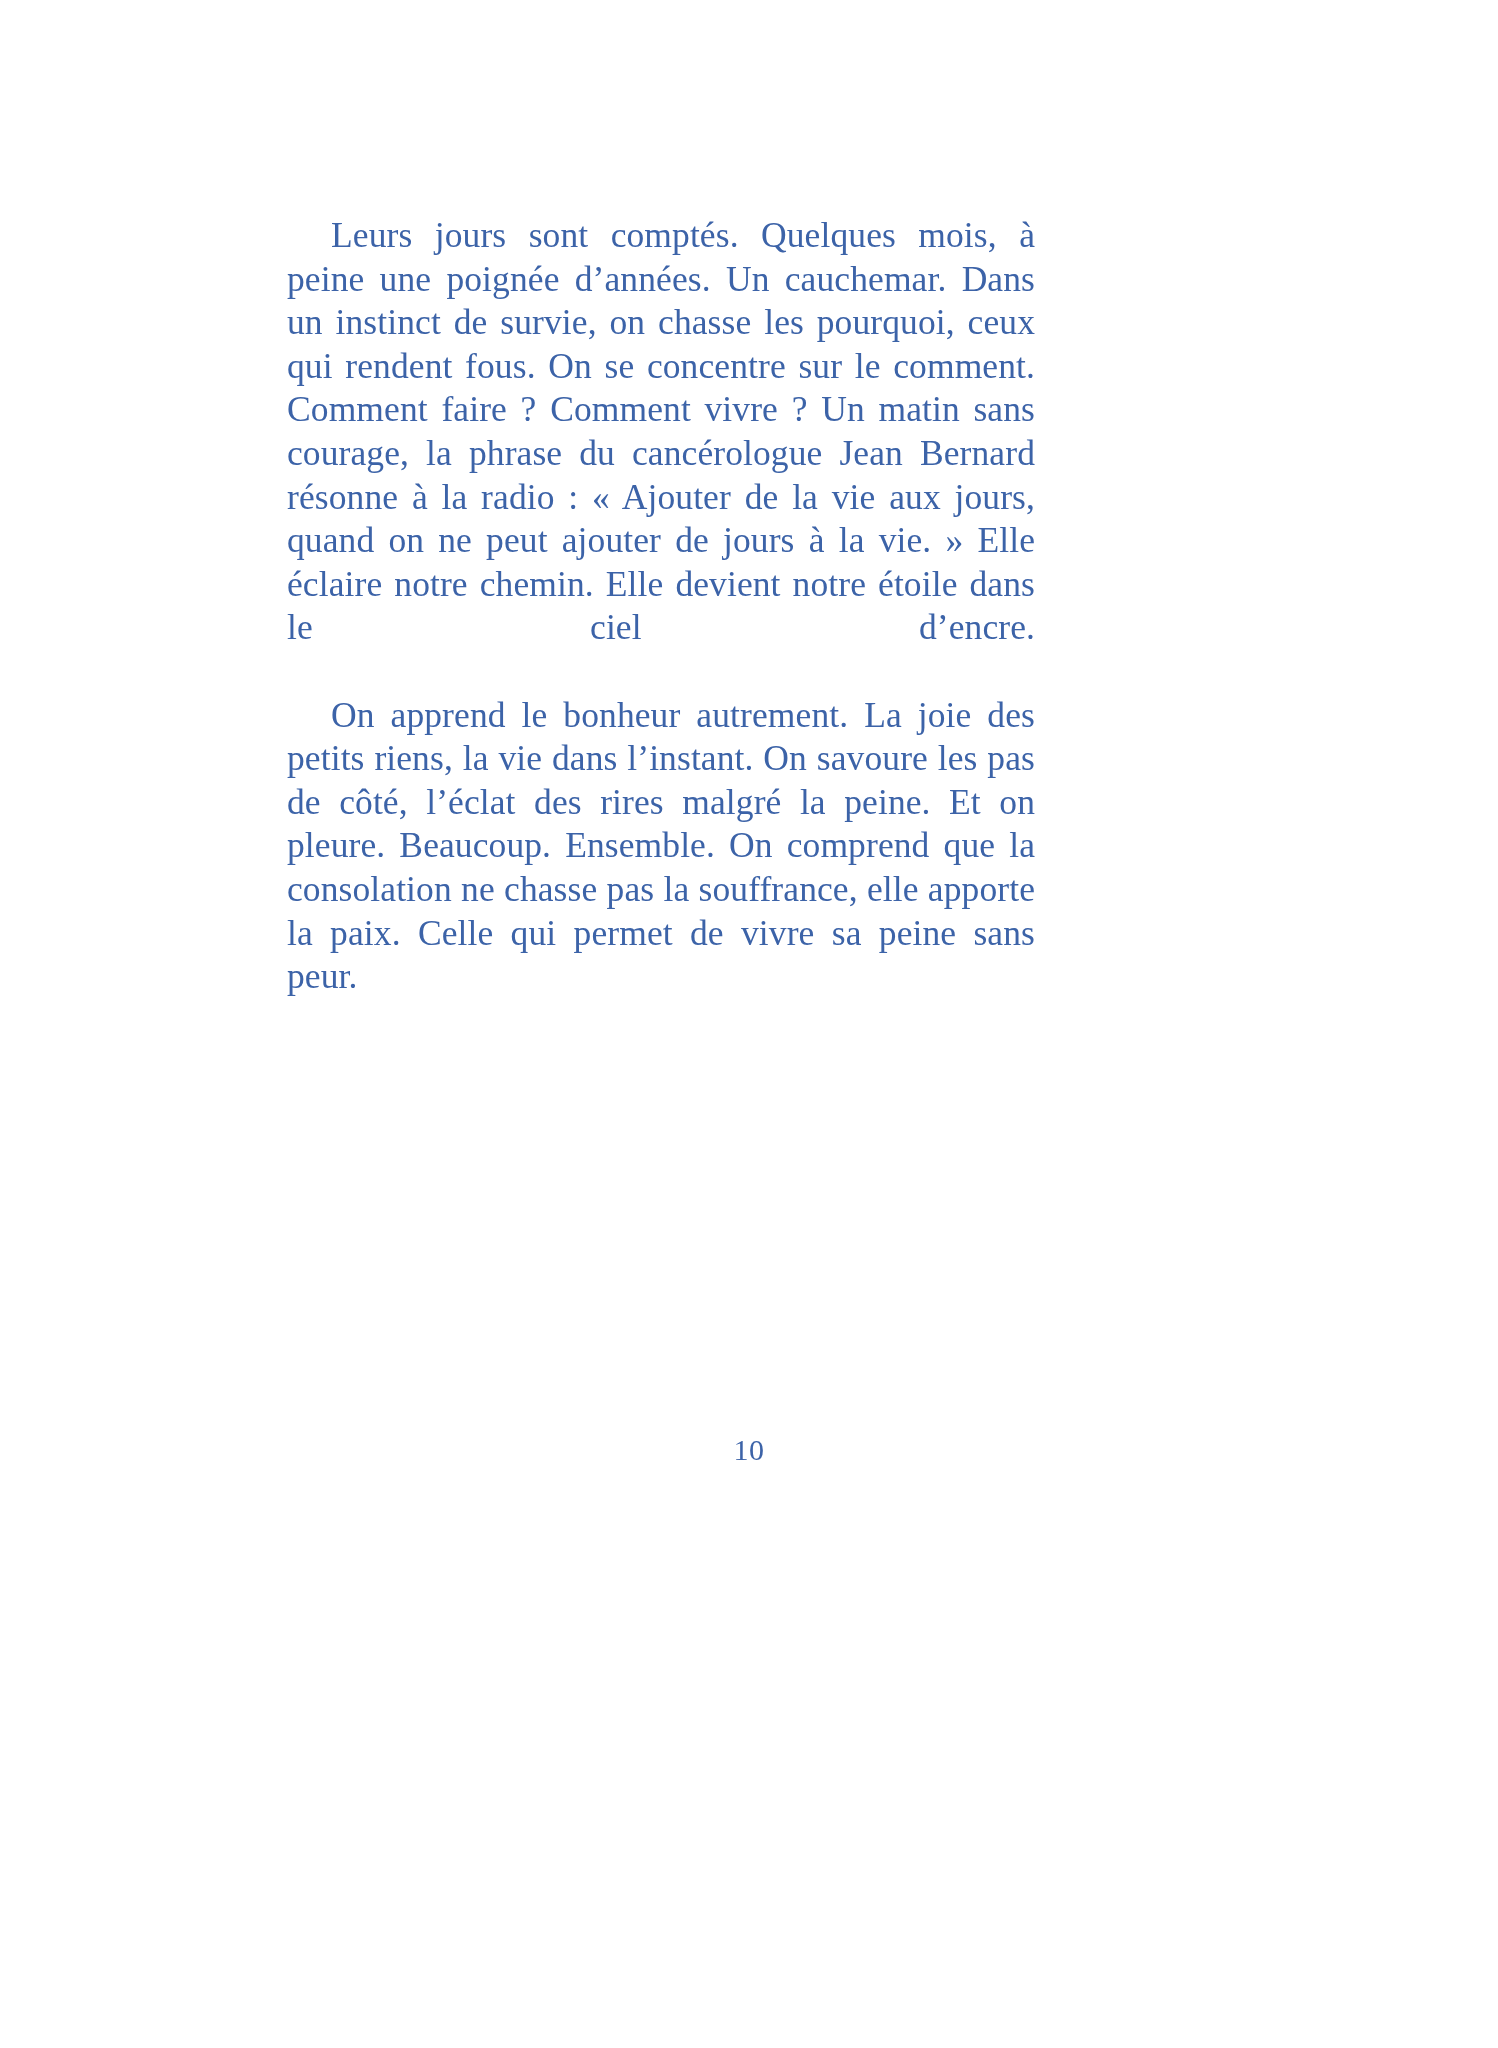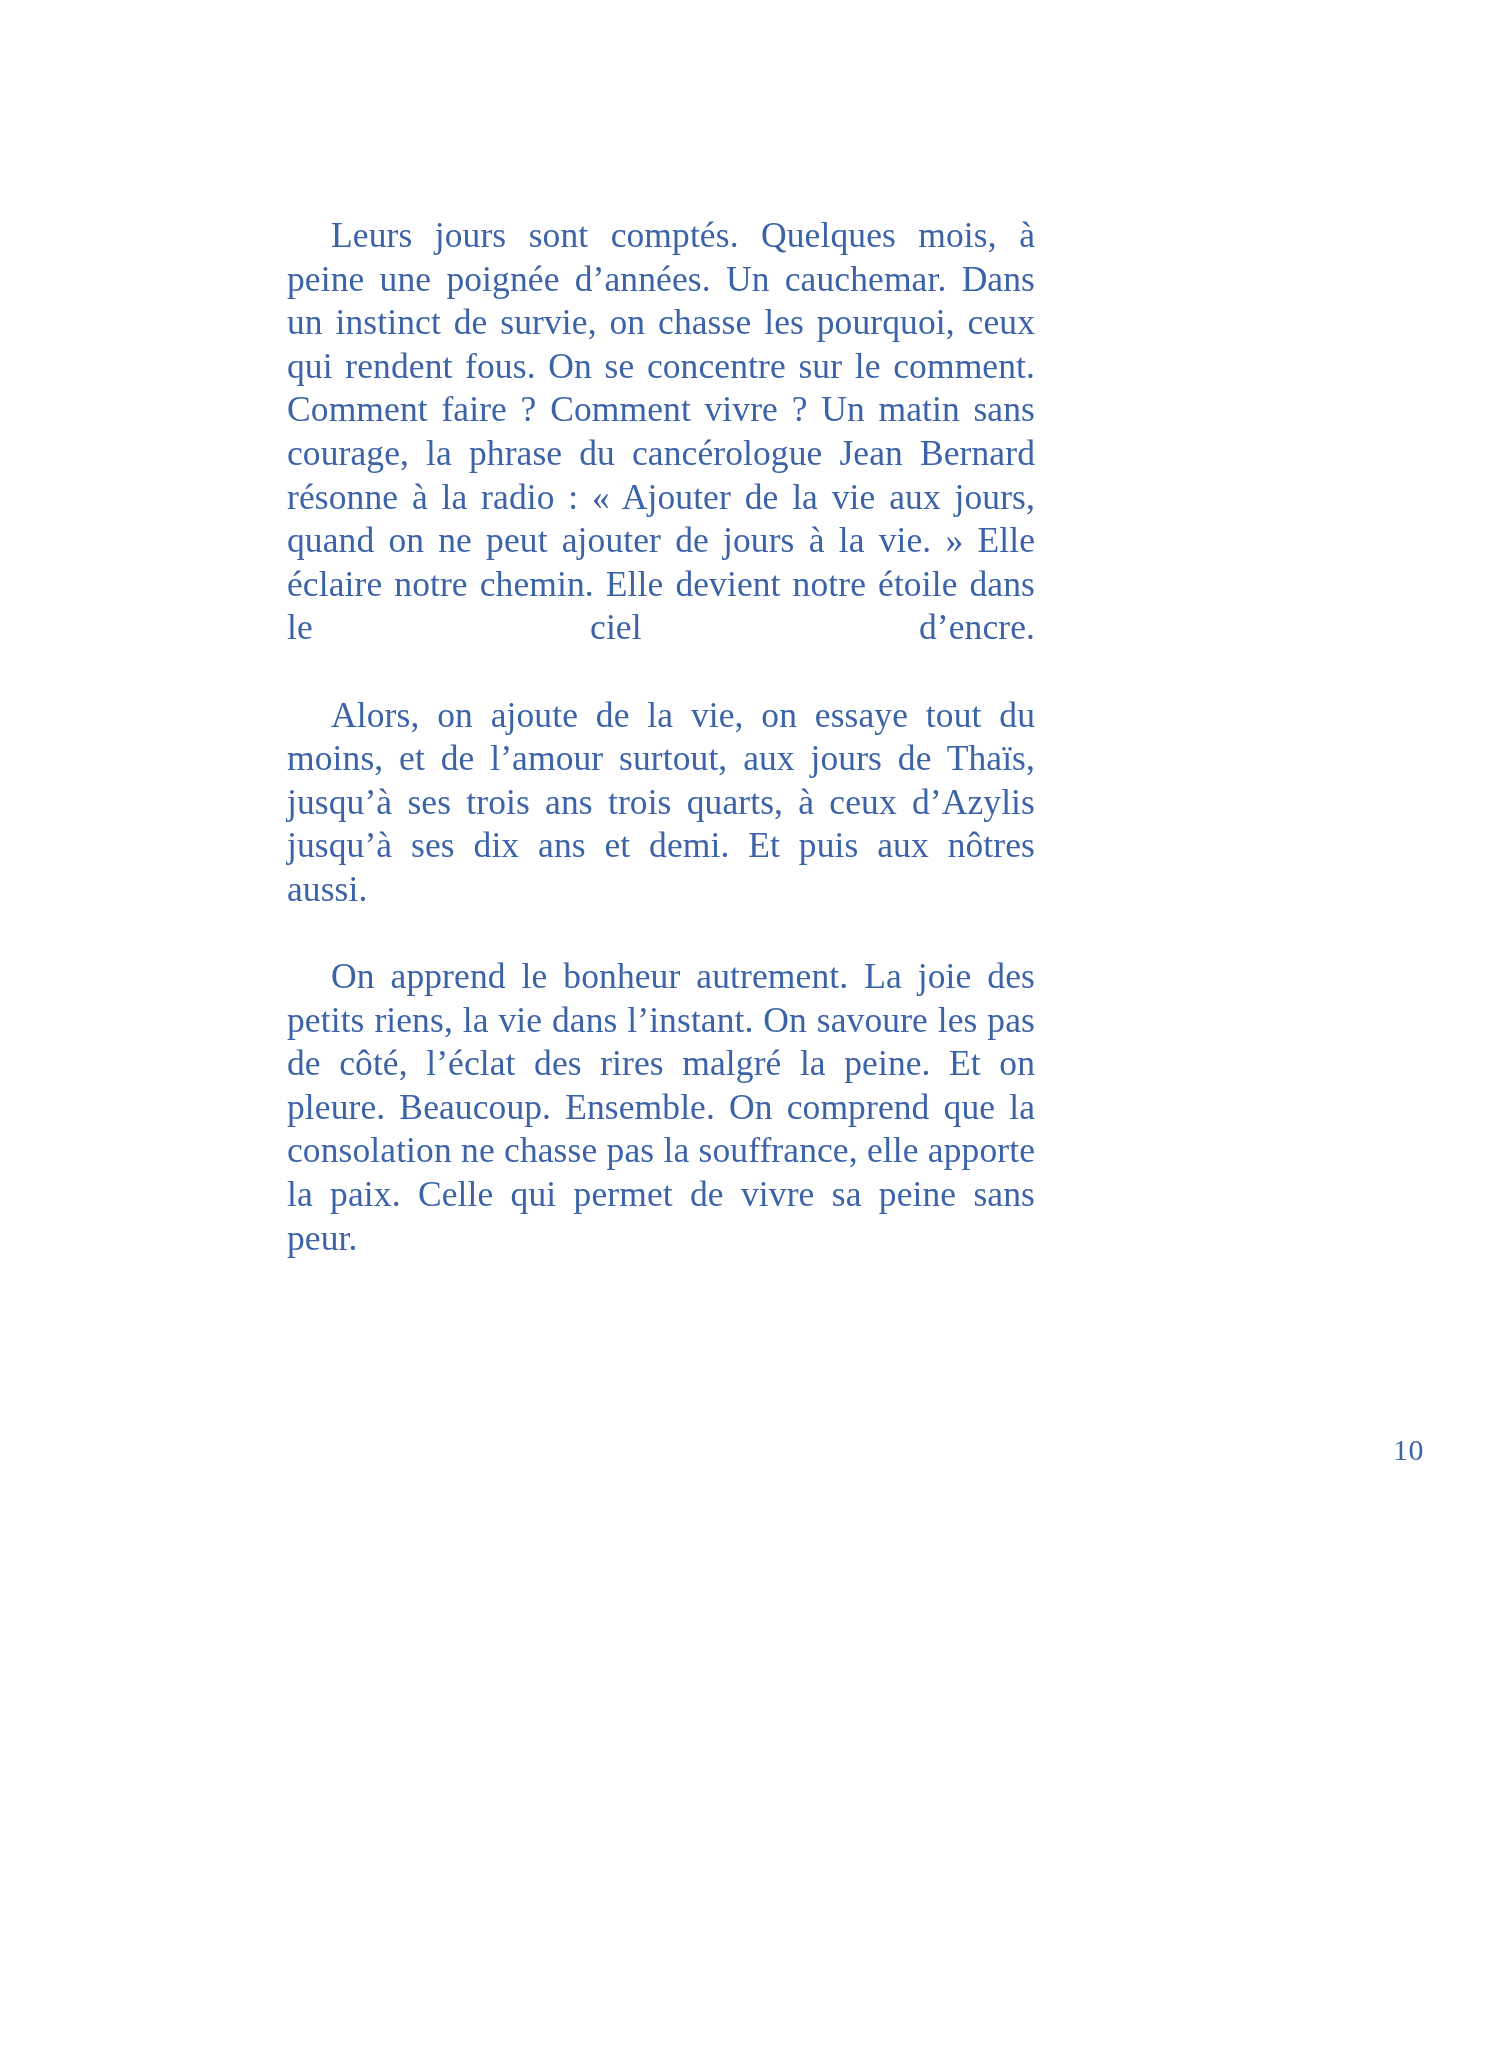--- a/index.html
+++ b/index.html
@@ -48,38 +48,37 @@
 
   .para-gap {
     height: 43.6px;
   }
 
   .page-number {
     position: absolute;
     left: 0;
     right: 0;
     top: 1432px;
-    text-align: right;
+    text-align: center;
     color: #3c63a8;
     font-size: 30px;
     line-height: 36px;
     font-family: "Liberation Serif", "DejaVu Serif", serif;
     letter-spacing: 0.5px;
   }
 </style>
 </head>
 <body>
 
 <div class="page">
 
   <div class="text-block">
 
     <p class="para">Leurs jours sont comptés. Quelques mois, à peine une poignée d’années. Un cauchemar. Dans un instinct de survie, on chasse les pourquoi, ceux qui rendent fous. On se concentre sur le comment. Comment faire ? Comment vivre ? Un matin sans courage, la phrase du cancérologue Jean Bernard résonne à la radio : « Ajouter de la vie aux jours, quand on ne peut ajouter de jours à la vie. » Elle éclaire notre chemin. Elle devient notre étoile dans le ciel d’encre.</p>
 
-    <p class="para">Alors, on ajoute de la vie, on essaye tout du moins, et de l’amour surtout, aux jours de Thaïs, jusqu’à ses trois ans trois quarts, à ceux d’Azylis jusqu’à ses dix ans et demi. Et puis aux nôtres aussi.</p>
 
     <p class="para">On apprend le bonheur autrement. La joie des petits riens, la vie dans l’instant. On savoure les pas de côté, l’éclat des rires malgré la peine. Et on pleure. Beaucoup. Ensemble. On comprend que la consolation ne chasse pas la souffrance, elle apporte la paix. Celle qui permet de vivre sa peine sans peur.</p>
 
     <div class="para-gap"></div>
 
 
   </div>
 
   <div class="page-number">10</div>
 

